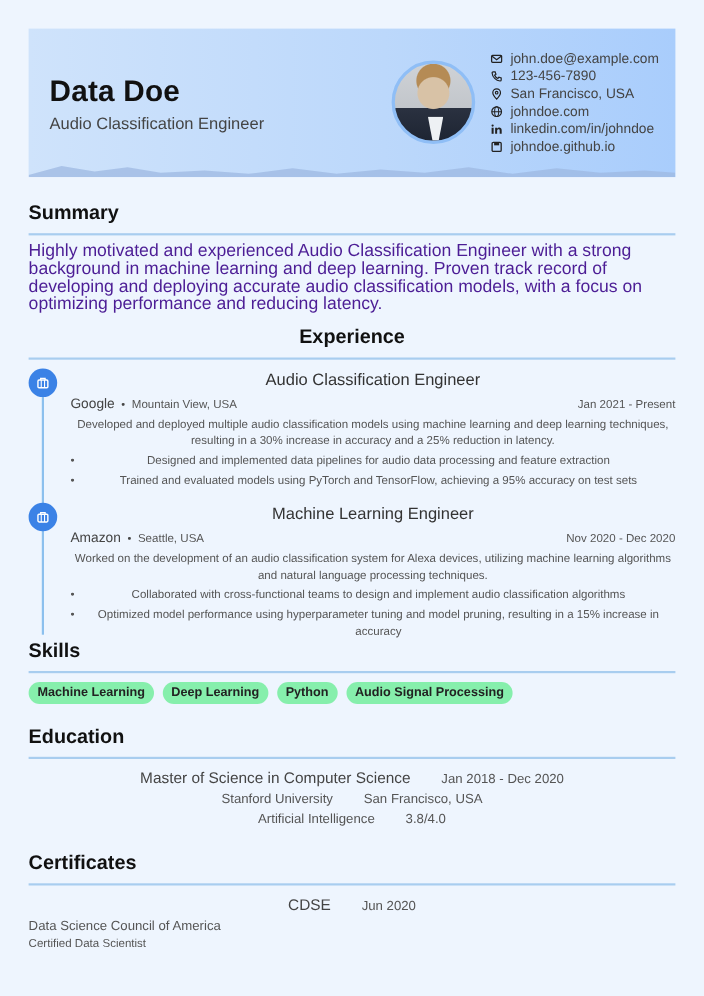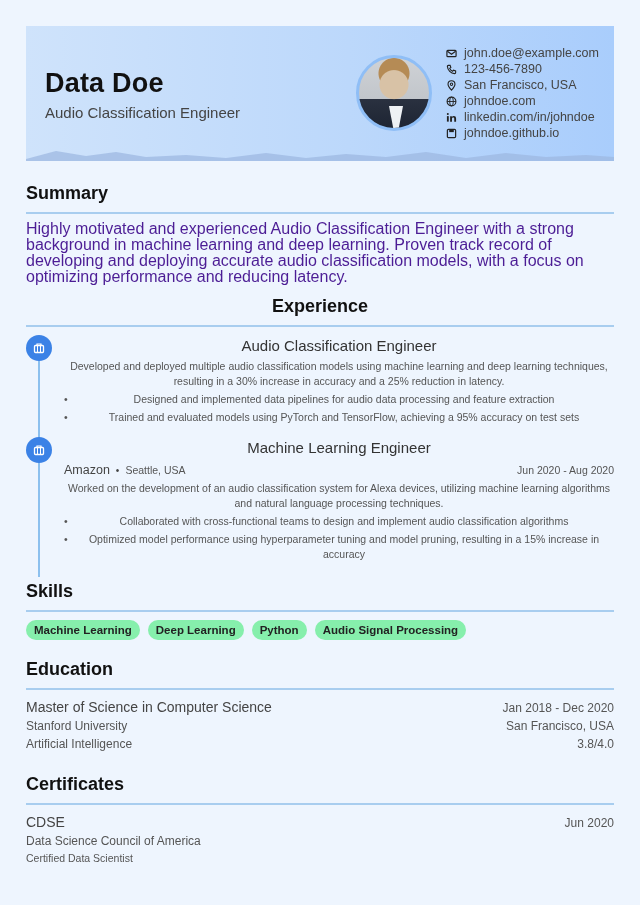--- a/index.html
+++ b/index.html
@@ -93,21 +93,21 @@
   .job li::before { content: "•"; position: absolute; left: 0; top: 0; }
 
   .skills { position: absolute; top: 555px; left: 0; width: 588px; }
   .pills { display: flex; gap: 8px; margin-top: 8px; }
   .pill {
     background: #86efac; border-radius: 12px; padding: 4px 8px;
     font-size: 11.5px; font-weight: bold; color: #222;
   }
 
   .education { position: absolute; top: 633px; left: 0; width: 588px; }
-  .edu-row { display: flex; justify-content: space-between; align-items: baseline; gap: 28px; }
+  .edu-row { display: flex; justify-content: center; align-items: baseline; gap: 28px; }
   .edu-deg { font-size: 14px; color: #444; margin-top: 9px; }
   .edu-school, .edu-field { font-size: 12px; color: #555; margin-top: 4px; }
   .edu-right { font-size: 12px; color: #555; }
 
   .certs { position: absolute; top: 748px; left: 0; width: 588px; }
   .cert-name { font-size: 14px; color: #444; margin-top: 9px; }
   .cert-org { font-size: 12px; color: #555; margin-top: 4px; }
   .cert-desc { font-size: 10.5px; color: #555; margin-top: 4px; }
 </style>
 </head>
@@ -199,20 +199,26 @@
       <div class="job">
         <div class="dot">
           <svg viewBox="0 0 12 12">
               <rect x="1.5" y="3.5" width="9" height="7" rx="1" fill="none" stroke="#fff" stroke-width="1.3"></rect>
               <path d="M4 3.5 V2 H8 V3.5" fill="none" stroke="#fff" stroke-width="1.2"></path>
               <line x1="4.5" y1="3.5" x2="4.5" y2="10.5" stroke="#fff" stroke-width="1"></line>
               <line x1="7.5" y1="3.5" x2="7.5" y2="10.5" stroke="#fff" stroke-width="1"></line>
             </svg>
         </div>
         <div class="title">Audio Classification Engineer</div>
+        <div class="meta">
+          <div>
+            <span class="company">Google</span><span class="sep">•</span><span class="loc">Mountain View, USA</span>
+          </div>
+          <span class="dates">Jan 2021 - Present</span>
+        </div>
         <div class="desc">Developed and deployed multiple audio classification models using machine learning and deep learning techniques, resulting in a 30% increase in accuracy and a 25% reduction in latency.</div>
         <ul>
           <li>Designed and implemented data pipelines for audio data processing and feature extraction</li>
           <li>Trained and evaluated models using PyTorch and TensorFlow, achieving a 95% accuracy on test sets</li>
         </ul>
       </div>
 
       <div class="job" style="margin-top:12px;">
         <div class="dot">
           <svg viewBox="0 0 12 12">
@@ -220,21 +226,21 @@
               <path d="M4 3.5 V2 H8 V3.5" fill="none" stroke="#fff" stroke-width="1.2"></path>
               <line x1="4.5" y1="3.5" x2="4.5" y2="10.5" stroke="#fff" stroke-width="1"></line>
               <line x1="7.5" y1="3.5" x2="7.5" y2="10.5" stroke="#fff" stroke-width="1"></line>
             </svg>
         </div>
         <div class="title">Machine Learning Engineer</div>
         <div class="meta">
           <div>
             <span class="company">Amazon</span><span class="sep">•</span><span class="loc">Seattle, USA</span>
           </div>
-          <span class="dates">Jun 2020 - Aug 2020</span>
+          <span class="dates">Nov 2020 - Dec 2020</span>
         </div>
         <div class="desc">Worked on the development of an audio classification system for Alexa devices, utilizing machine learning algorithms and natural language processing techniques.</div>
         <ul>
           <li>Collaborated with cross-functional teams to design and implement audio classification algorithms</li>
           <li>Optimized model performance using hyperparameter tuning and model pruning, resulting in a 15% increase in accuracy</li>
         </ul>
       </div>
     </div>
   </div>
 

